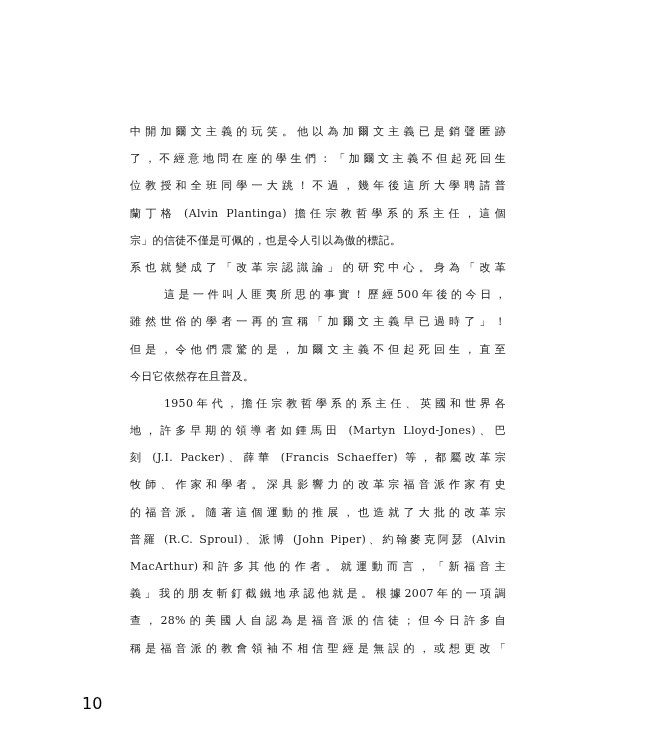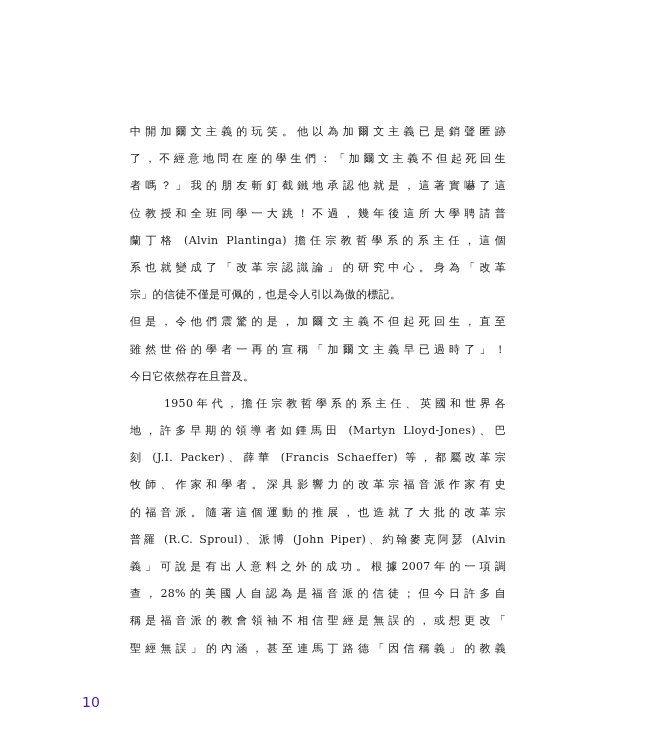--- a/index.html
+++ b/index.html
@@ -26,43 +26,43 @@
       text-align-last: justify;
       letter-spacing: 0.3px;
     }
     .line.last { text-align-last: left; }
     .line.indent { padding-left: 34px; }
     .page-number {
       position: absolute;
       left: 82px;
       top: 694px;
       font-family: "DejaVu Sans", "Liberation Sans", sans-serif;
-      font-size: 14px;
-      color: #4c1d95;
+      font-size: 16px;
+      color: #000000;
     }
   </style>
 </head>
 <body>
 
 <div class="page-text">
   <div class="line">中開加爾文主義的玩笑。他以為加爾文主義已是銷聲匿跡</div>
   <div class="line">了，不經意地問在座的學生們：「加爾文主義不但起死回生</div>
-  <div class="line">者嗎？」我的朋友斬釘截鐵地承認他就是，這著實嚇了這</div>
   <div class="line">位教授和全班同學一大跳！不過，幾年後這所大學聘請普</div>
   <div class="line">蘭丁格 (Alvin Plantinga) 擔任宗教哲學系的系主任，這個</div>
+  <div class="line last">宗」的信徒不僅是可佩的，也是令人引以為傲的標記。</div>
   <div class="line">系也就變成了「改革宗認識論」的研究中心。身為「改革</div>
-  <div class="line last">宗」的信徒不僅是可佩的，也是令人引以為傲的標記。</div>
+  <div class="line indent">這是一件叫人匪夷所思的事實！歷經500年後的今日，</div>
+  <div class="line">雖然世俗的學者一再的宣稱「加爾文主義早已過時了」！</div>
   <div class="line">但是，令他們震驚的是，加爾文主義不但起死回生，直至</div>
-  <div class="line">雖然世俗的學者一再的宣稱「加爾文主義早已過時了」！</div>
   <div class="line last">今日它依然存在且普及。</div>
   <div class="line indent">1950年代，擔任宗教哲學系的系主任、英國和世界各</div>
   <div class="line">地，許多早期的領導者如鍾馬田 (Martyn Lloyd-Jones)、巴</div>
   <div class="line">刻 (J.I. Packer)、薛華 (Francis Schaeffer) 等，都屬改革宗</div>
   <div class="line">牧師、作家和學者。深具影響力的改革宗福音派作家有史</div>
   <div class="line">的福音派。隨著這個運動的推展，也造就了大批的改革宗</div>
   <div class="line">普羅 (R.C. Sproul)、派博 (John Piper)、約翰麥克阿瑟 (Alvin</div>
-  <div class="line">義」可說是有出人意料之外的成功。根據2007年的一項調</div>
+  <div class="line">MacArthur)和許多其他的作者。就運動而言，「新福音主</div>
+  <div class="line">義」我的朋友斬釘截鐵地承認他就是。根據2007年的一項調</div>
   <div class="line">查，28%的美國人自認為是福音派的信徒；但今日許多自</div>
   <div class="line">稱是福音派的教會領袖不相信聖經是無誤的，或想更改「</div>
-  <div class="line">聖經無誤」的內涵，甚至連馬丁路德「因信稱義」的教義</div>
 </div>
 
 <div class="page-number">10</div>
 
 </body></html>

